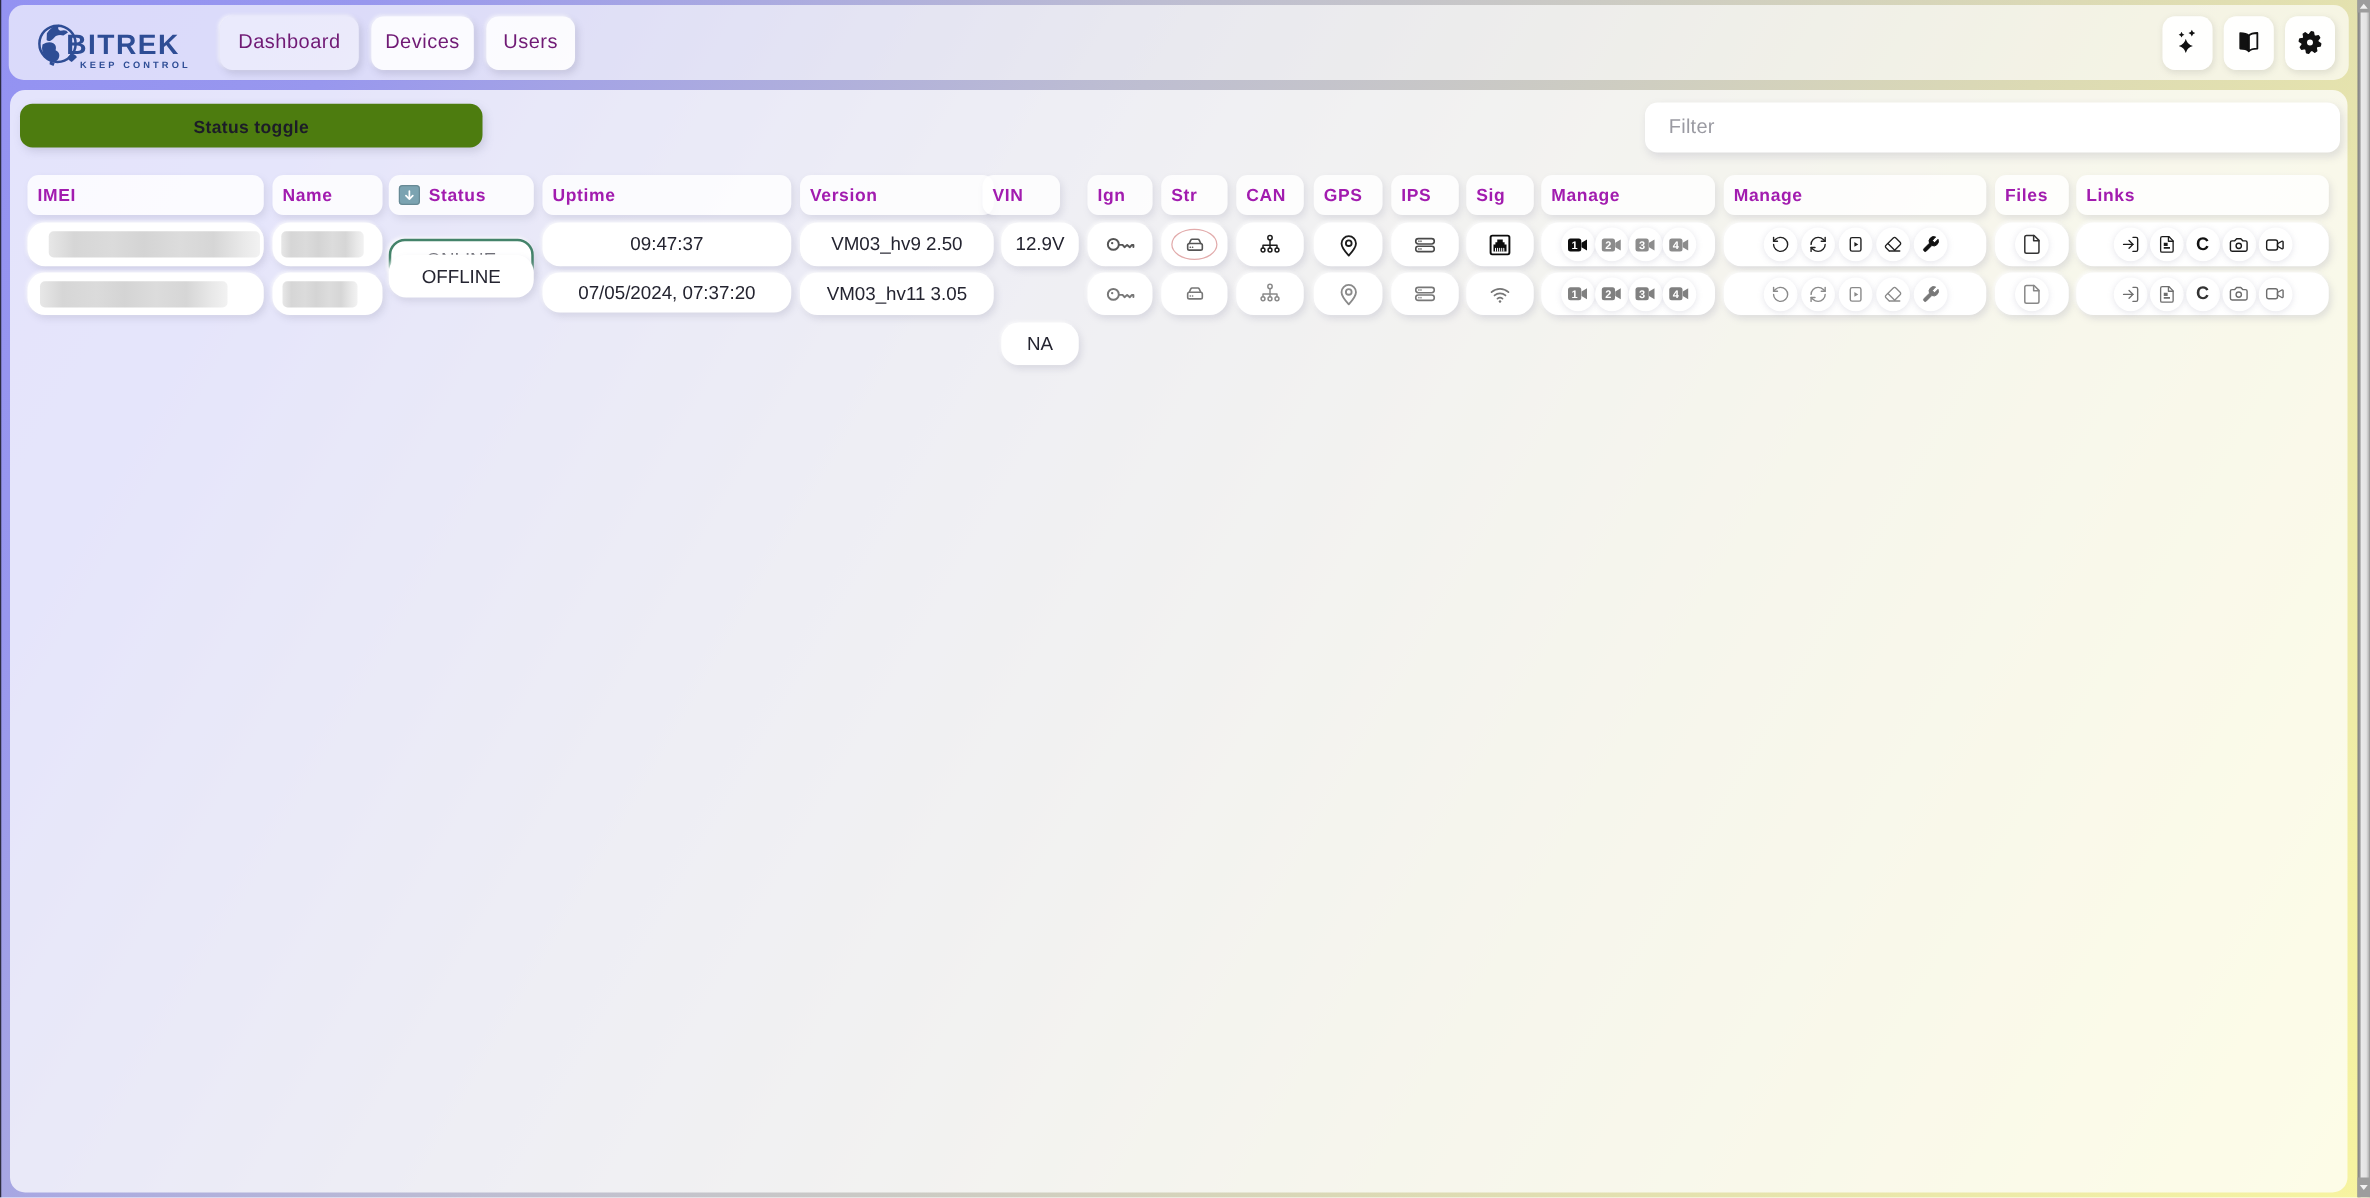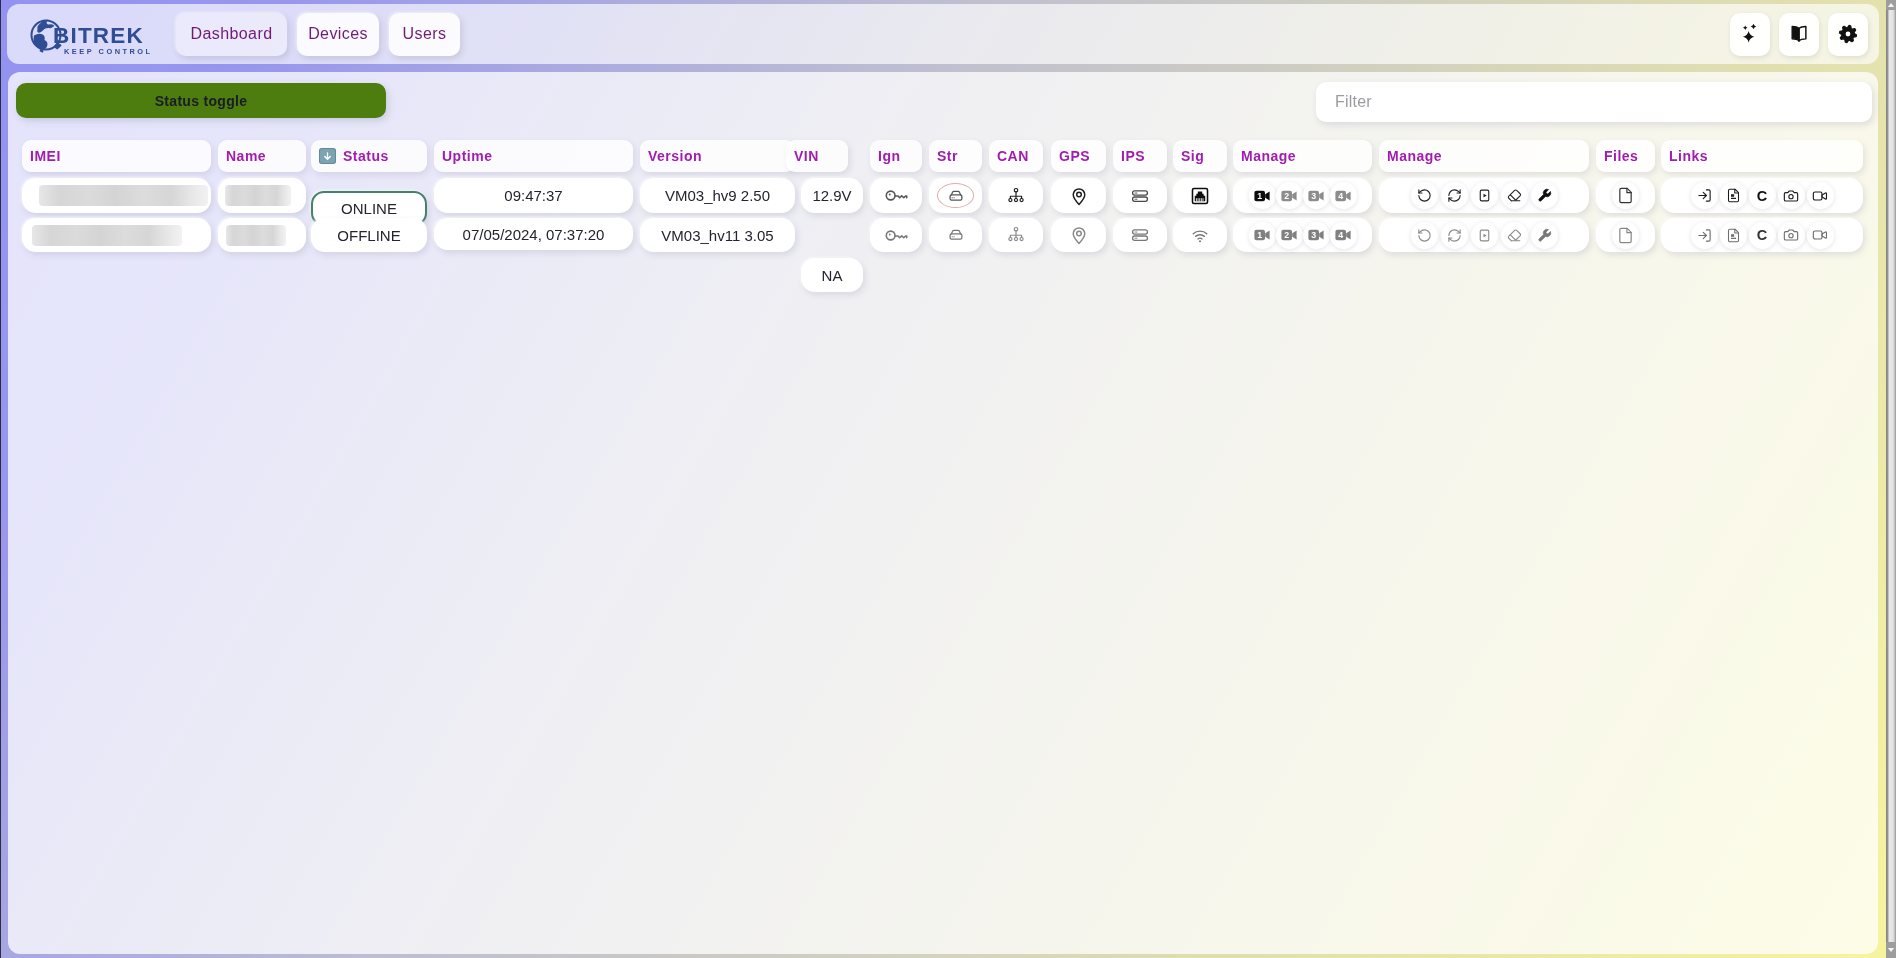--- a/index.html
+++ b/index.html
@@ -257,21 +257,21 @@
           </svg>
         </span>
       </div>
     </div>
 <div class="cell" style="left:14px;top:146px;width:189px;height:34px;">
       <div class="bar" style="width:150px;margin-left:-19px;"></div>
     </div>
 <div class="cell" style="left:210px;top:146px;width:88px;height:34px;">
       <div class="bar" style="width:60px;margin-left:-13px;"></div>
     </div>
-<div class="cell" style="left:303px;top:146px;width:116px;height:34px;">OFFLINE</div>
+<div class="cell" style="left:303px;top:132px;width:116px;height:34px;">OFFLINE</div>
 <div class="cell" style="left:426px;top:146px;width:199px;height:32px;">07/05/2024, 07:37:20</div>
 <div class="cell" style="left:632px;top:146px;width:155px;height:34px;">VM03_hv11 3.05</div>
 <div class="cell" style="left:793px;top:146px;width:62px;height:34px;margin-top:40px;">NA</div>
 <div class="cell" style="left:862px;top:146px;width:52px;height:34px;">
       <svg width="25" height="25" viewBox="0 0 24 24" fill="none" stroke="#777" stroke-width="1.5" stroke-linecap="round" stroke-linejoin="round">
         <circle cx="6.4" cy="12" r="4.2"></circle>
         <circle cx="5.5" cy="11" r="0.9" fill="#777" stroke="none"></circle>
         <path d="M10.8 12.4h2.7l1.5 1.8 2-1.8 2 1.8 1.7-1.8h1.1v1.7"></path>
       </svg>
     </div>

